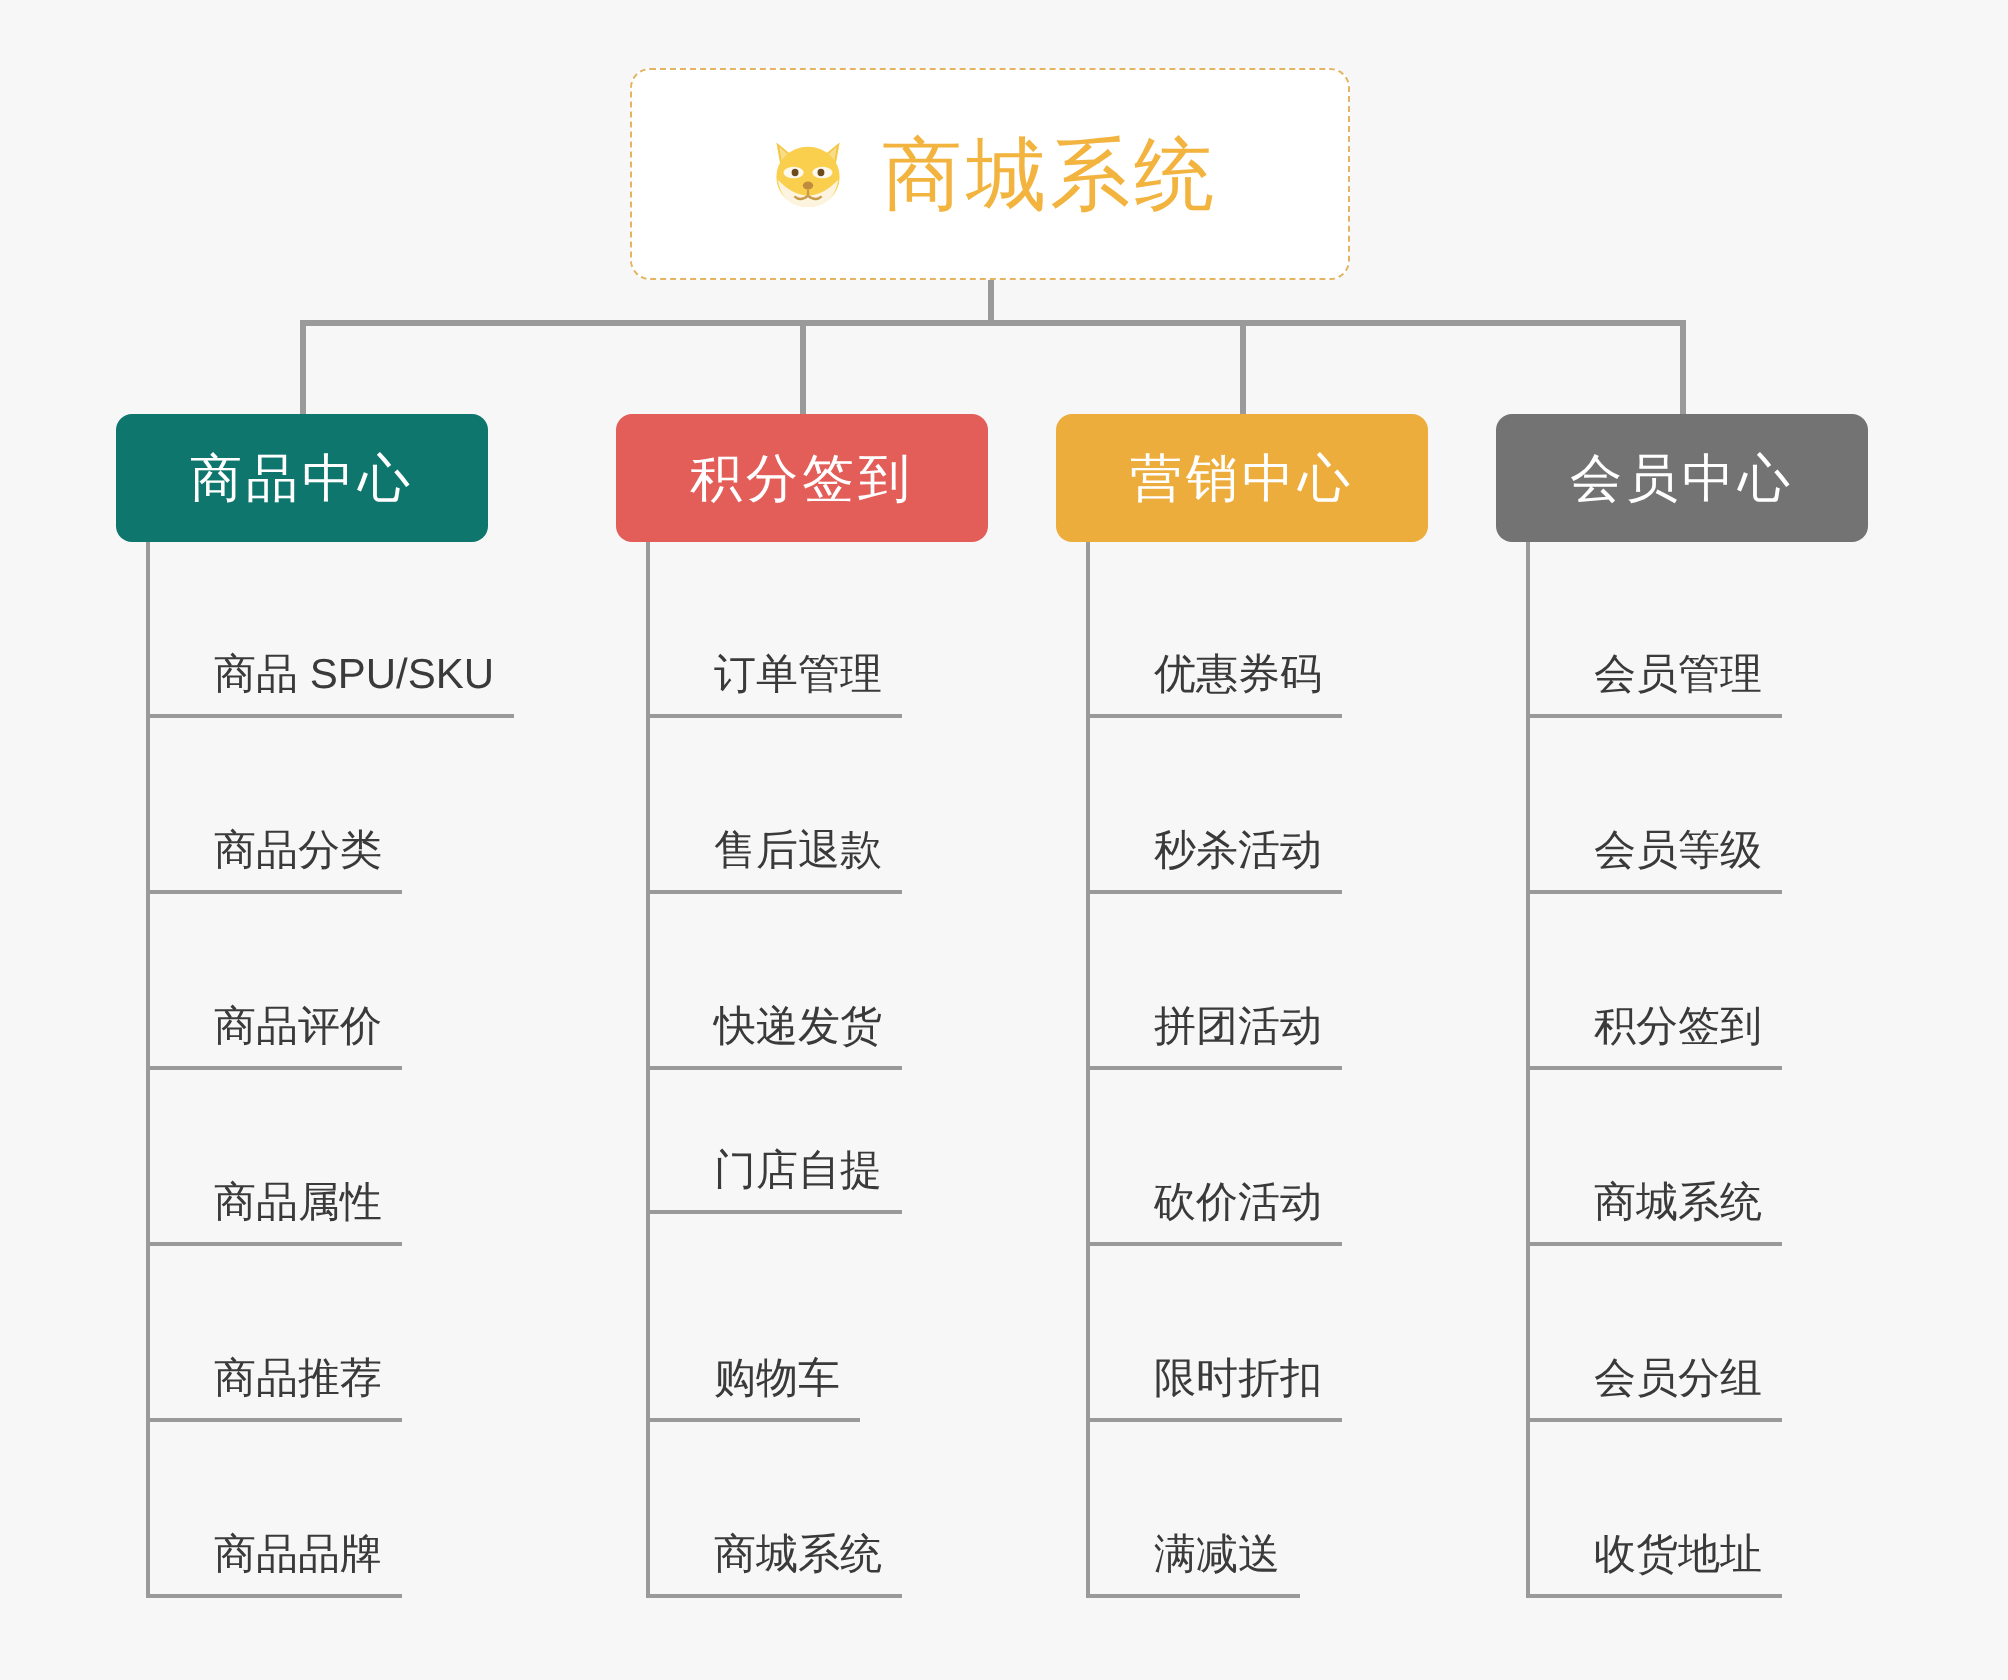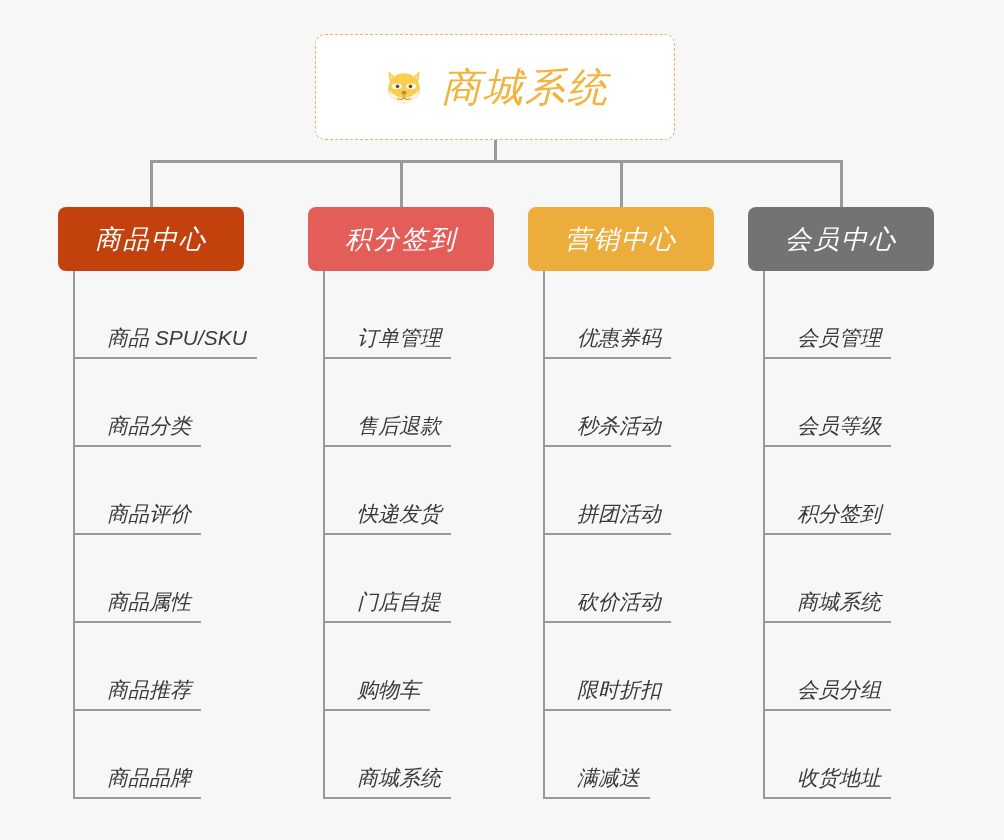--- a/index.html
+++ b/index.html
@@ -12,21 +12,20 @@
     height: 840px;
     background: #f7f7f7;
     font-family: "Liberation Sans", "DejaVu Sans", sans-serif;
     overflow: hidden;
   }
 
   #mindmap {
     position: relative;
     width: 872px;
     height: 840px;
-    font-style: italic;
   }
 
   
   .root-node {
     position: absolute;
     left: 315px;
     top: 34px;
     width: 360px;
     height: 106px;
     box-sizing: border-box;
@@ -136,21 +135,21 @@
   <div id="connectors">
       <div class="line v" style="left:494px;top:140px;height:23px"></div>
       <div class="line h" style="left:150px;top:160px;width:693px"></div>
       <div class="line v" style="left:150px;top:160px;height:50px"></div>
       <div class="line v" style="left:400px;top:160px;height:50px"></div>
       <div class="line v" style="left:620px;top:160px;height:50px"></div>
       <div class="line v" style="left:840px;top:160px;height:50px"></div>
     </div>
 
   <div id="branches">
-      <div class="cat-box" style="left:58px;width:186px;background:#c2410c">
+      <div class="cat-box" style="left:58px;width:186px;background:#0f766e">
        <span>商品中心</span>
      </div>
       <div class="leaf-col" style="left:73px;height:528px">
        <div class="leaf-spine" style="height:528px"></div>
        <div class="leaf-item" style="top:0px">
                     <span class="leaf-label">商品 SPU/SKU</span>
                   </div>
         <div class="leaf-item" style="top:88px">
                     <span class="leaf-label">商品分类</span>
                   </div>
@@ -174,21 +173,21 @@
        <div class="leaf-spine" style="height:528px"></div>
        <div class="leaf-item" style="top:0px">
                     <span class="leaf-label">订单管理</span>
                   </div>
         <div class="leaf-item" style="top:88px">
                     <span class="leaf-label">售后退款</span>
                   </div>
         <div class="leaf-item" style="top:176px">
                     <span class="leaf-label">快递发货</span>
                   </div>
-        <div class="leaf-item" style="top:264px">
+        <div class="leaf-item" style="top:248px">
                     <span class="leaf-label">门店自提</span>
                   </div>
         <div class="leaf-item" style="top:352px">
                     <span class="leaf-label">购物车</span>
                   </div>
         <div class="leaf-item" style="top:440px">
                     <span class="leaf-label">商城系统</span>
                   </div>
      </div>
       <div class="cat-box" style="left:528px;width:186px;background:#edad3c">

